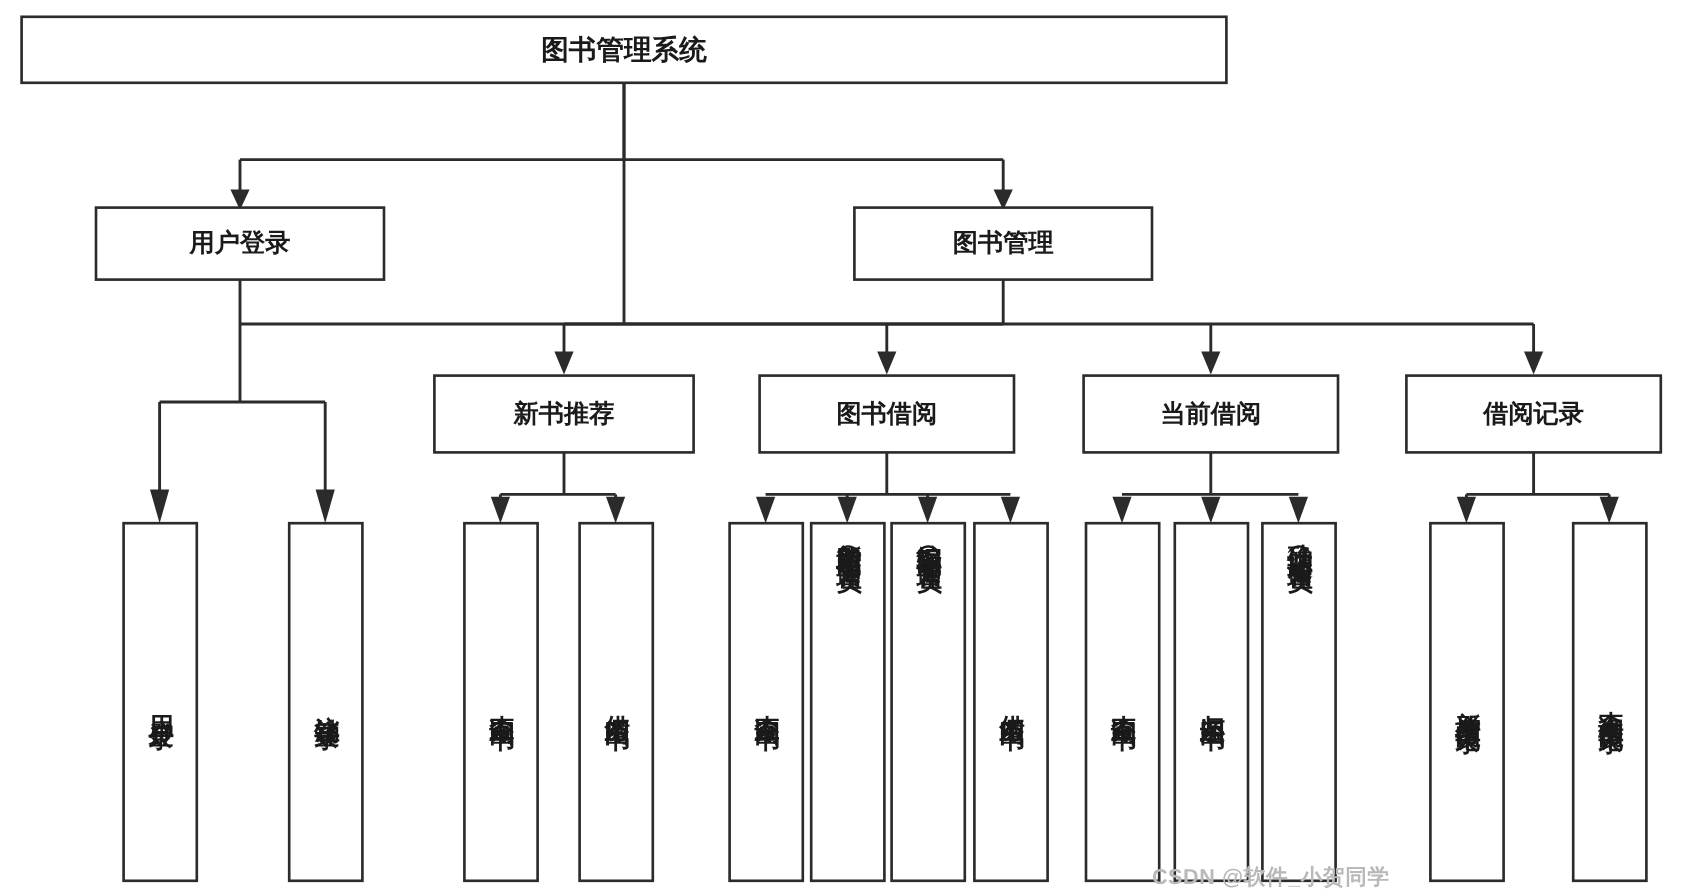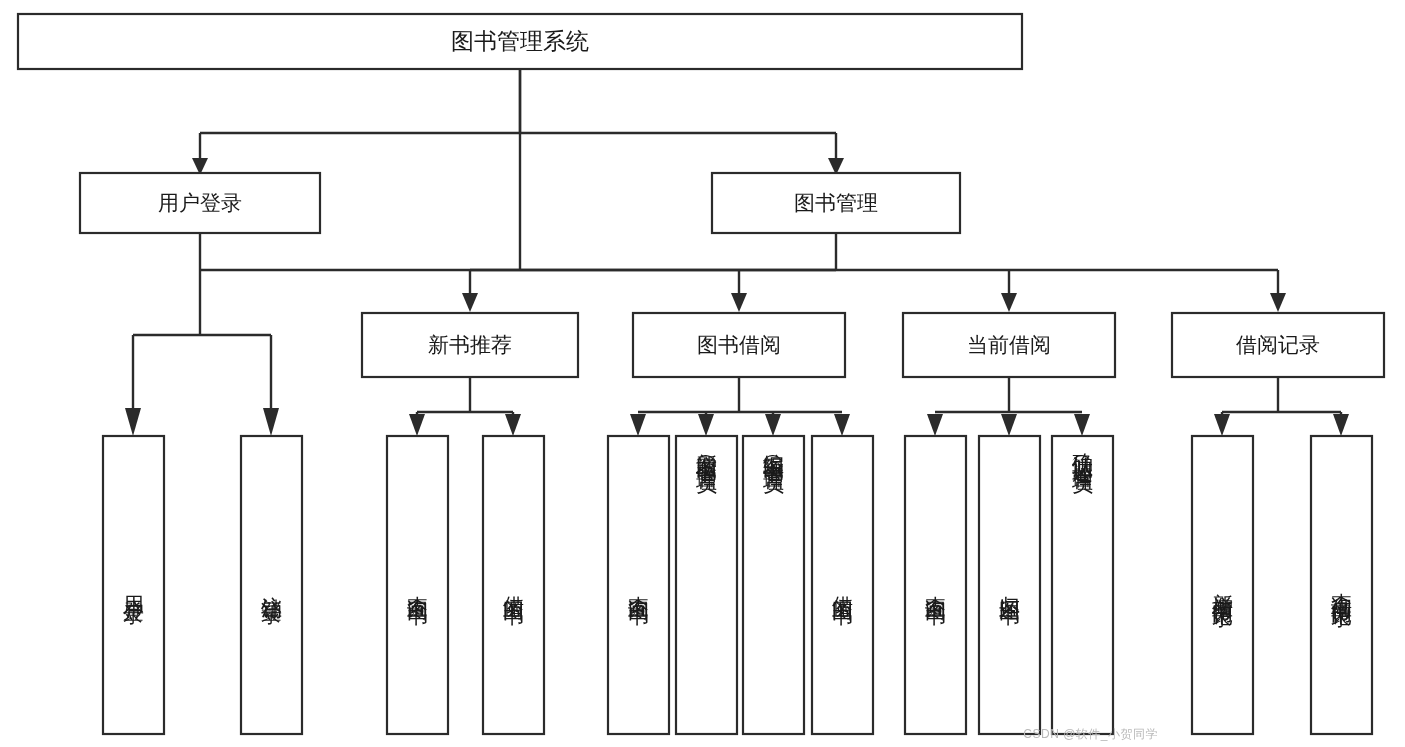--- a/index.html
+++ b/index.html
@@ -11,20 +11,21 @@
     width: 1405px;
     height: 747px;
     font-family: "Liberation Sans", "DejaVu Sans", sans-serif;
     overflow: hidden;
   }
   #diagram-root {
     position: relative;
     width: 1166px;
     height: 747px;
     background: #ffffff;
+    font-weight: bold;
   }
   svg.diagram-canvas {
     position: absolute;
     top: 0;
     left: 0;
     width: 1405px;
     height: 747px;
   }
   .node-box {
     fill: #ffffff;
@@ -65,21 +66,21 @@
     line-height: 1.05;
     letter-spacing: 3px;
     color: #1a1a1a;
     white-space: nowrap;
   }
   .watermark {
     position: absolute;
     right: 8px;
     bottom: 4px;
     font-family: "Liberation Sans", "DejaVu Sans", sans-serif;
-    font-size: 12px;
+    font-size: 18px;
     color: #b9b9b9;
     letter-spacing: 0.5px;
     white-space: nowrap;
     margin-left: 48px;
   }
 </style>
 </head>
 <body>
 
 <div id="diagram-root">

